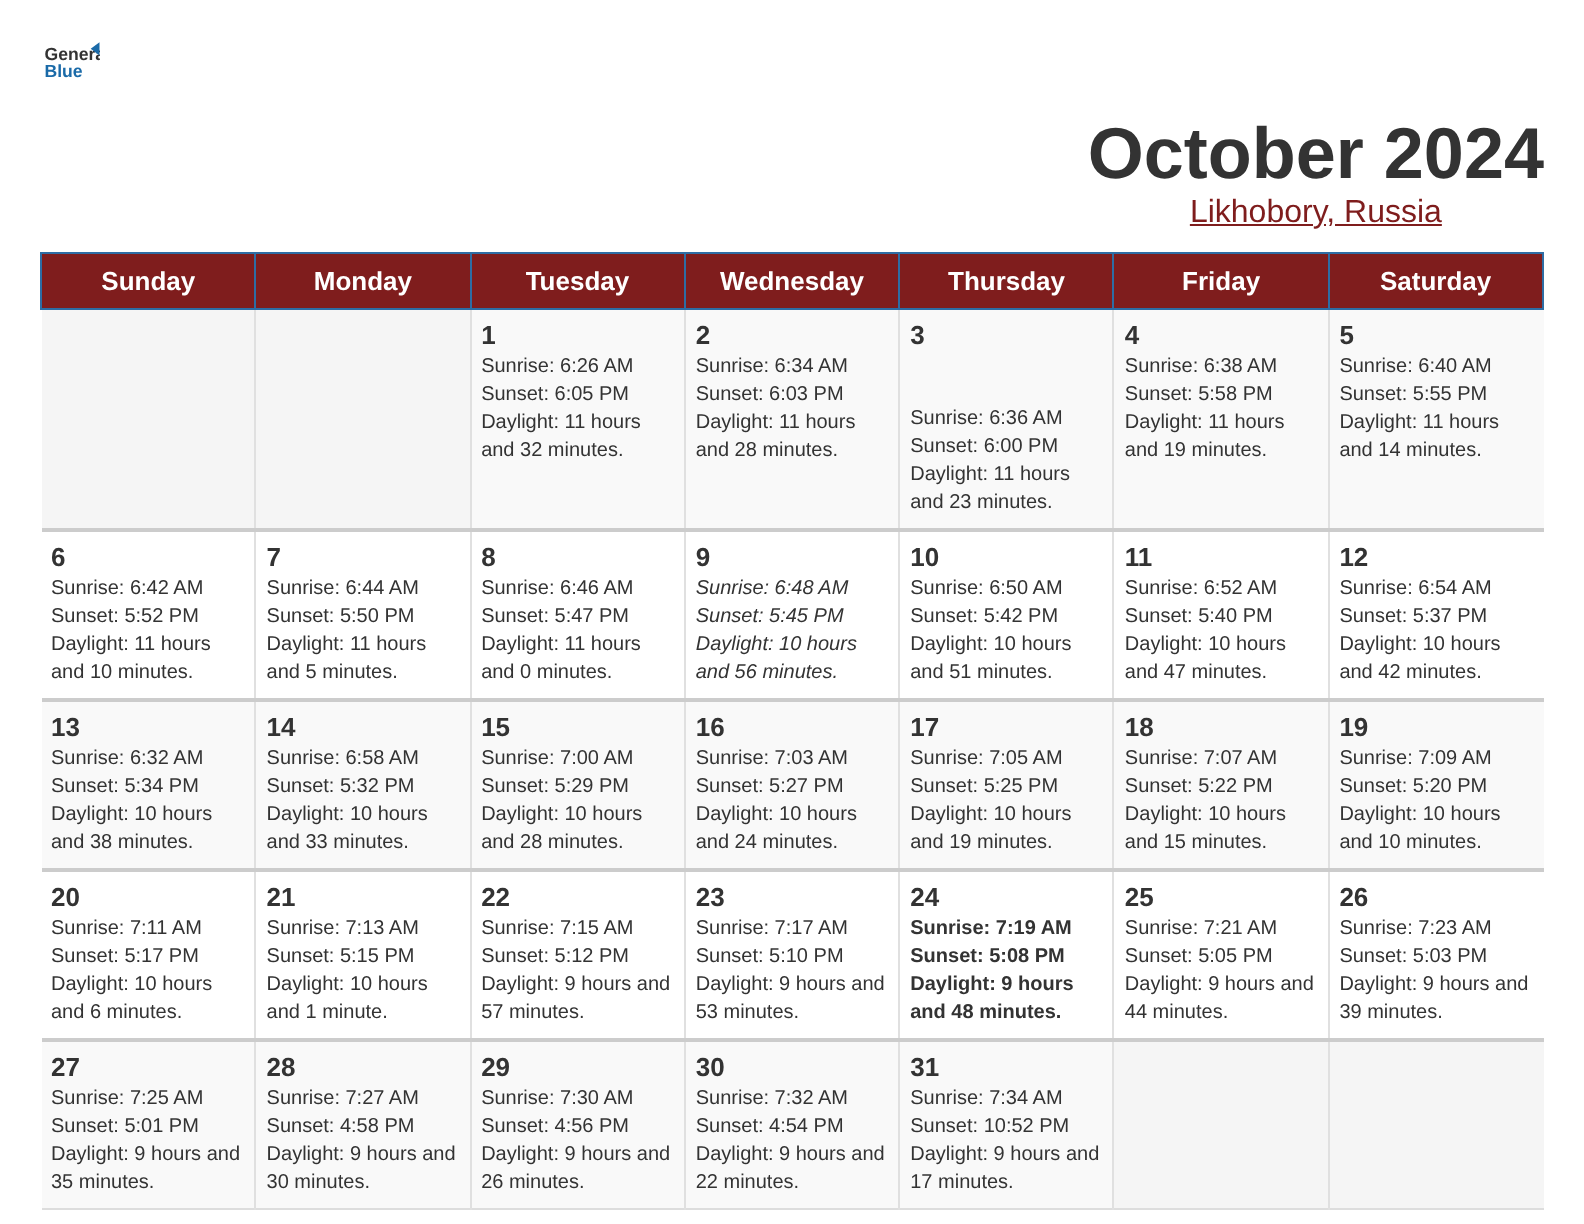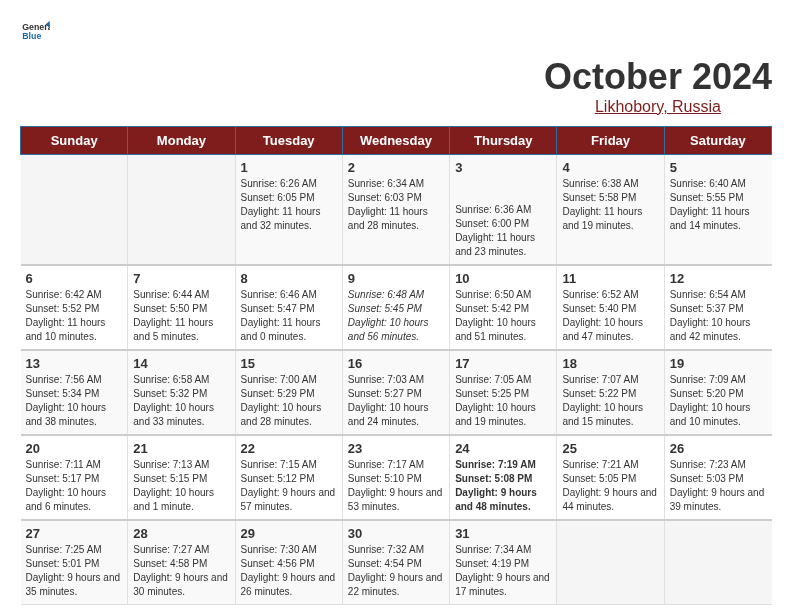--- a/index.html
+++ b/index.html
@@ -198,21 +198,21 @@
         <td>
           <span class="day-number">12</span>
           <div class="day-info" style="white-space: pre-line;">Sunrise: 6:54 AM
 Sunset: 5:37 PM
 Daylight: 10 hours and 42 minutes.</div>
         </td>
       </tr>
       <tr class="row-separator">
         <td>
           <span class="day-number">13</span>
-          <div class="day-info" style="white-space: pre-line;">Sunrise: 7:56 AM
+          <div class="day-info" style="white-space: pre-line;">Sunrise: 6:32 AM
 Sunset: 5:34 PM
 Daylight: 10 hours and 38 minutes.</div>
         </td>
         <td>
           <span class="day-number">14</span>
           <div class="day-info" style="white-space: pre-line;">Sunrise: 6:58 AM
 Sunset: 5:32 PM
 Daylight: 10 hours and 33 minutes.</div>
         </td>
         <td>
@@ -311,20 +311,20 @@
         </td>
         <td>
           <span class="day-number">30</span>
           <div class="day-info" style="white-space: pre-line;">Sunrise: 7:32 AM
 Sunset: 4:54 PM
 Daylight: 9 hours and 22 minutes.</div>
         </td>
         <td>
           <span class="day-number">31</span>
           <div class="day-info" style="white-space: pre-line;">Sunrise: 7:34 AM
-Sunset: 4:19 PM
+Sunset: 10:52 PM
 Daylight: 9 hours and 17 minutes.</div>
         </td>
         <td class="empty-cell"></td>
         <td class="empty-cell"></td>
       </tr>
     </tbody>
 </table>
 
 </body></html>

